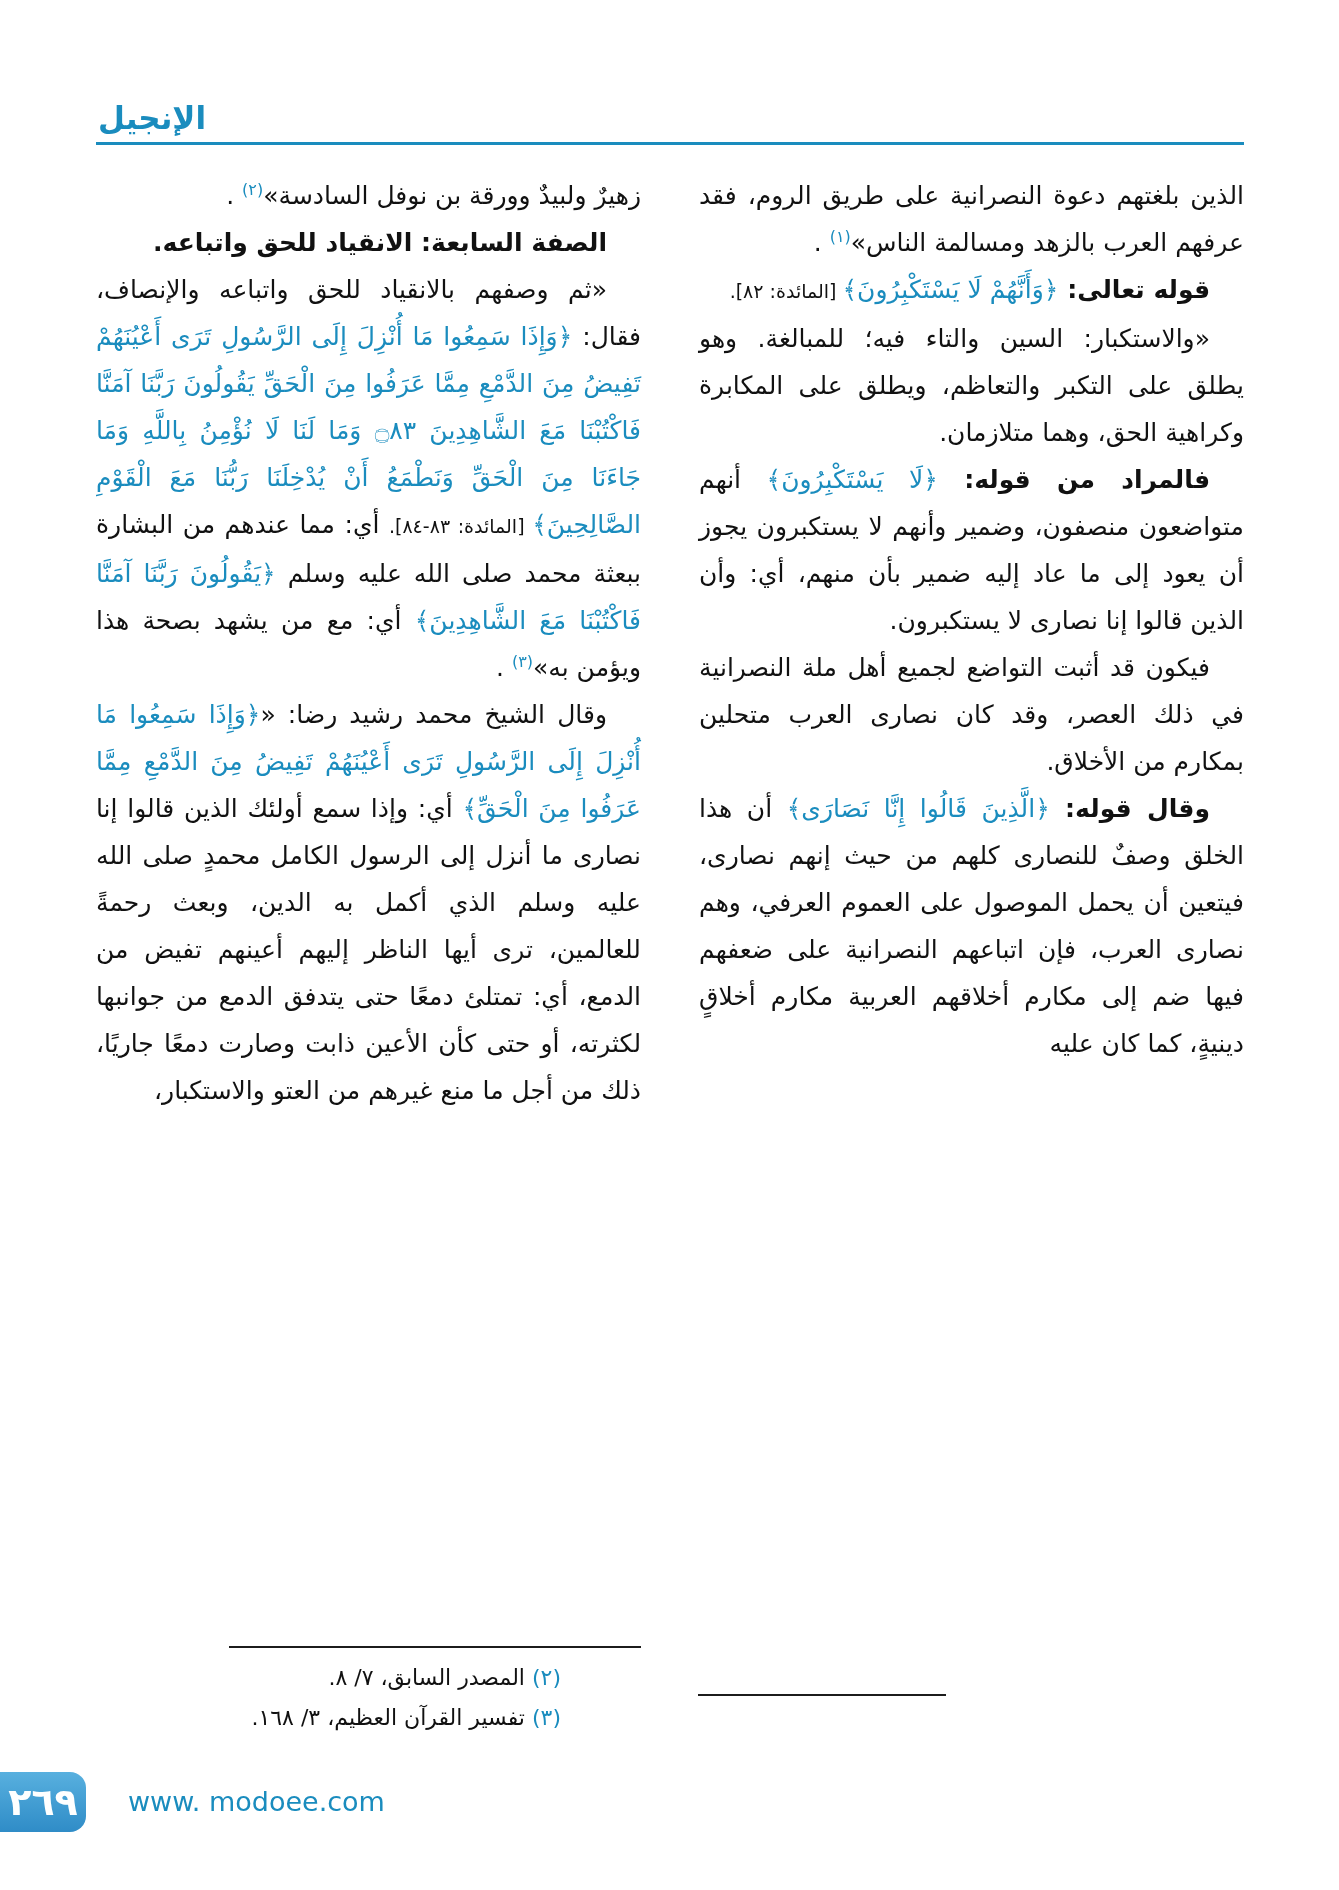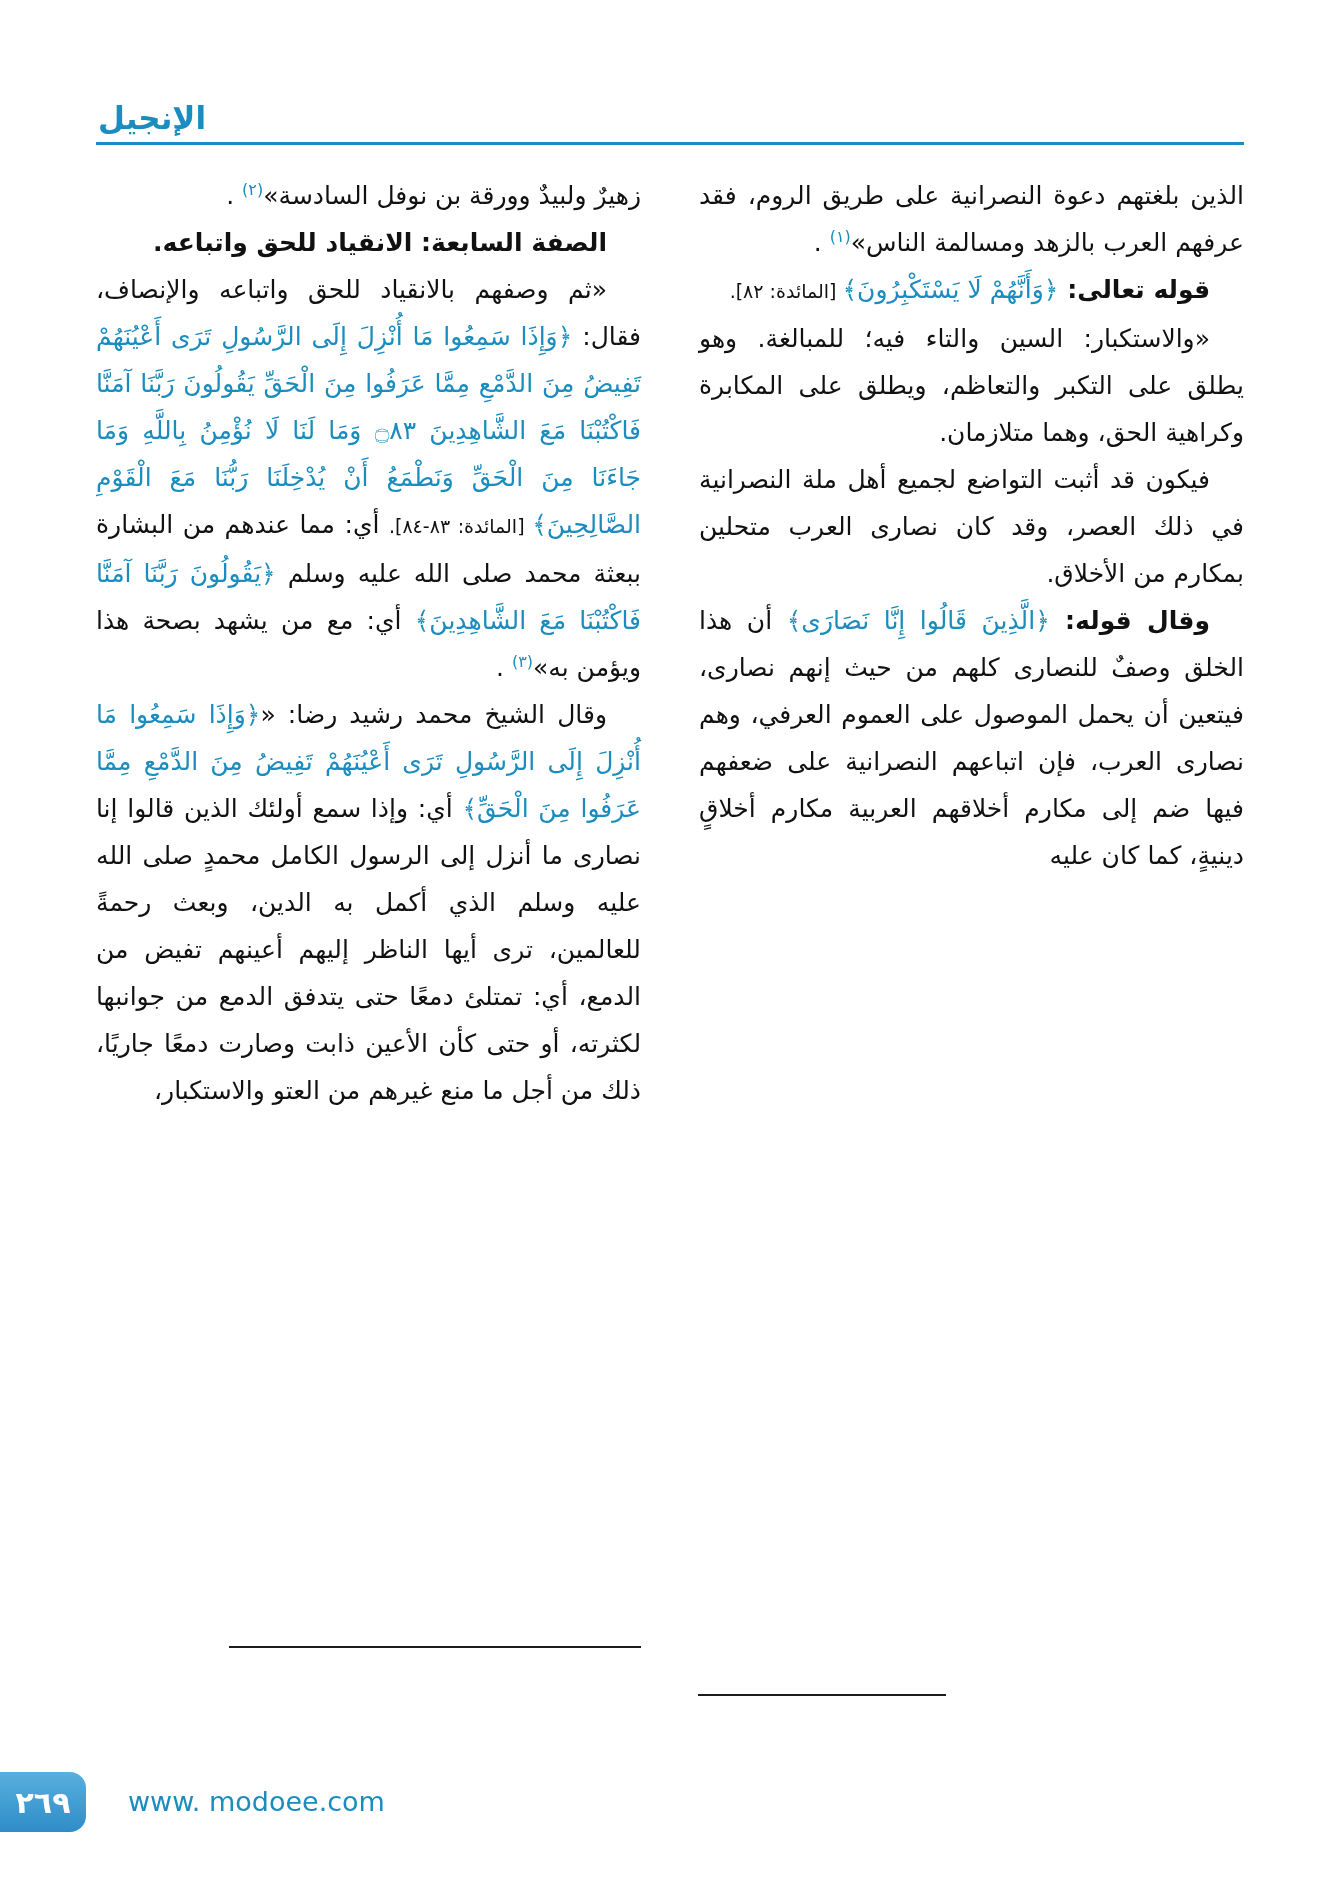--- a/index.html
+++ b/index.html
@@ -52,58 +52,63 @@
   .footnotes-left  .footnote { padding-right: 80px; }
   .footnotes-right .footnote { padding-right: 55px; }
   .fn-num { color: var(--accent); }
   .fn-text { color: var(--ink); }
   .page-tab {
     position: absolute; left: 0; top: 1772px;
     width: 86px; height: 60px;
     background: linear-gradient(180deg, #58b0df, #2f8cc7);
     border-radius: 0 16px 16px 0;
     display: flex; align-items: center; justify-content: center;
-    color: #ffffff; font-size: 30px; font-weight: bold;
+    color: #ffffff; font-size: 38px; font-weight: bold;
   }
   .website {
     position: absolute; left: 128px; top: 1786px;
     color: var(--accent); font-size: 27px; font-weight: normal;
     direction: ltr;
   }
 </style>
 </head>
 <body>
 
 <div class="page">
 
   <span class="header-title">الإنجيل</span>
   <div class="header-rule"></div>
 
   <div class="columns">
     <div class="column" dir="rtl">
         <p class="para no-indent"><span class="seg-n">الذين بلغتهم دعوة النصرانية على طريق الروم، فقد عرفهم العرب بالزهد ومسالمة الناس»</span><span class="seg-f">(١)</span><span class="seg-n"> .</span></p>
         <p class="para"><span class="seg-b">قوله تعالى: </span><span class="seg-q">﴿وَأَنَّهُمْ لَا يَسْتَكْبِرُونَ﴾</span><span class="seg-r"> [المائدة: ٨٢].</span></p>
         <p class="para"><span class="seg-n">«والاستكبار: السين والتاء فيه؛ للمبالغة. وهو يطلق على التكبر والتعاظم، ويطلق على المكابرة وكراهية الحق، وهما متلازمان.</span></p>
+        <p class="para"><span class="seg-b">فالمراد من قوله: </span><span class="seg-q">﴿لَا يَسْتَكْبِرُونَ﴾</span><span class="seg-n"> أنهم متواضعون منصفون، وضمير وأنهم لا يستكبرون يجوز أن يعود إلى ما عاد إليه ضمير بأن منهم، أي: وأن الذين قالوا إنا نصارى لا يستكبرون.</span></p>
         <p class="para"><span class="seg-n">فيكون قد أثبت التواضع لجميع أهل ملة النصرانية في ذلك العصر، وقد كان نصارى العرب متحلين بمكارم من الأخلاق.</span></p>
         <p class="para"><span class="seg-b">وقال قوله: </span><span class="seg-q">﴿الَّذِينَ قَالُوا إِنَّا نَصَارَى﴾</span><span class="seg-n"> أن هذا الخلق وصفٌ للنصارى كلهم من حيث إنهم نصارى، فيتعين أن يحمل الموصول على العموم العرفي، وهم نصارى العرب، فإن اتباعهم النصرانية على ضعفهم فيها ضم إلى مكارم أخلاقهم العربية مكارم أخلاقٍ دينيةٍ، كما كان عليه</span></p>
       </div>
     <div class="column" dir="rtl">
         <p class="para no-indent"><span class="seg-n">زهيرٌ ولبيدٌ وورقة بن نوفل السادسة»</span><span class="seg-f">(٢)</span><span class="seg-n"> .</span></p>
         <p class="para"><span class="seg-b">الصفة السابعة: الانقياد للحق واتباعه.</span></p>
         <p class="para"><span class="seg-n">«ثم وصفهم بالانقياد للحق واتباعه والإنصاف، فقال: </span><span class="seg-q">﴿وَإِذَا سَمِعُوا مَا أُنْزِلَ إِلَى الرَّسُولِ تَرَى أَعْيُنَهُمْ تَفِيضُ مِنَ الدَّمْعِ مِمَّا عَرَفُوا مِنَ الْحَقِّ يَقُولُونَ رَبَّنَا آمَنَّا فَاكْتُبْنَا مَعَ الشَّاهِدِينَ ۝٨٣ وَمَا لَنَا لَا نُؤْمِنُ بِاللَّهِ وَمَا جَاءَنَا مِنَ الْحَقِّ وَنَطْمَعُ أَنْ يُدْخِلَنَا رَبُّنَا مَعَ الْقَوْمِ الصَّالِحِينَ﴾</span><span class="seg-r"> [المائدة: ٨٣-٨٤].</span><span class="seg-n"> أي: مما عندهم من البشارة ببعثة محمد صلى الله عليه وسلم </span><span class="seg-q">﴿يَقُولُونَ رَبَّنَا آمَنَّا فَاكْتُبْنَا مَعَ الشَّاهِدِينَ﴾</span><span class="seg-n"> أي: مع من يشهد بصحة هذا ويؤمن به»</span><span class="seg-f">(٣)</span><span class="seg-n"> .</span></p>
         <p class="para"><span class="seg-n">وقال الشيخ محمد رشيد رضا: «</span><span class="seg-q">﴿وَإِذَا سَمِعُوا مَا أُنْزِلَ إِلَى الرَّسُولِ تَرَى أَعْيُنَهُمْ تَفِيضُ مِنَ الدَّمْعِ مِمَّا عَرَفُوا مِنَ الْحَقِّ﴾</span><span class="seg-n"> أي: وإذا سمع أولئك الذين قالوا إنا نصارى ما أنزل إلى الرسول الكامل محمدٍ صلى الله عليه وسلم الذي أكمل به الدين، وبعث رحمةً للعالمين، ترى أيها الناظر إليهم أعينهم تفيض من الدمع، أي: تمتلئ دمعًا حتى يتدفق الدمع من جوانبها لكثرته، أو حتى كأن الأعين ذابت وصارت دمعًا جاريًا، ذلك من أجل ما منع غيرهم من العتو والاستكبار،</span></p>
       </div>
   </div>
 
   <div class="footnotes footnotes-right">
     <div class="fn-sep fn-sep-right"></div>
   </div>
 
   <div class="footnotes footnotes-left">
     <div class="fn-sep fn-sep-left"></div>
+    <div>
+        <div class="footnote"><span class="fn-num">(٢)</span><span class="fn-text"> المصدر السابق، ٧/ ٨.</span></div>
+        <div class="footnote"><span class="fn-num">(٣)</span><span class="fn-text"> تفسير القرآن العظيم، ٣/ ١٦٨.</span></div>
+      </div>
   </div>
 
   <div class="page-tab">
     <span>٢٦٩</span>
   </div>
   <span class="website">www. modoee.com</span>
 
 </div>
 
 </body></html>

